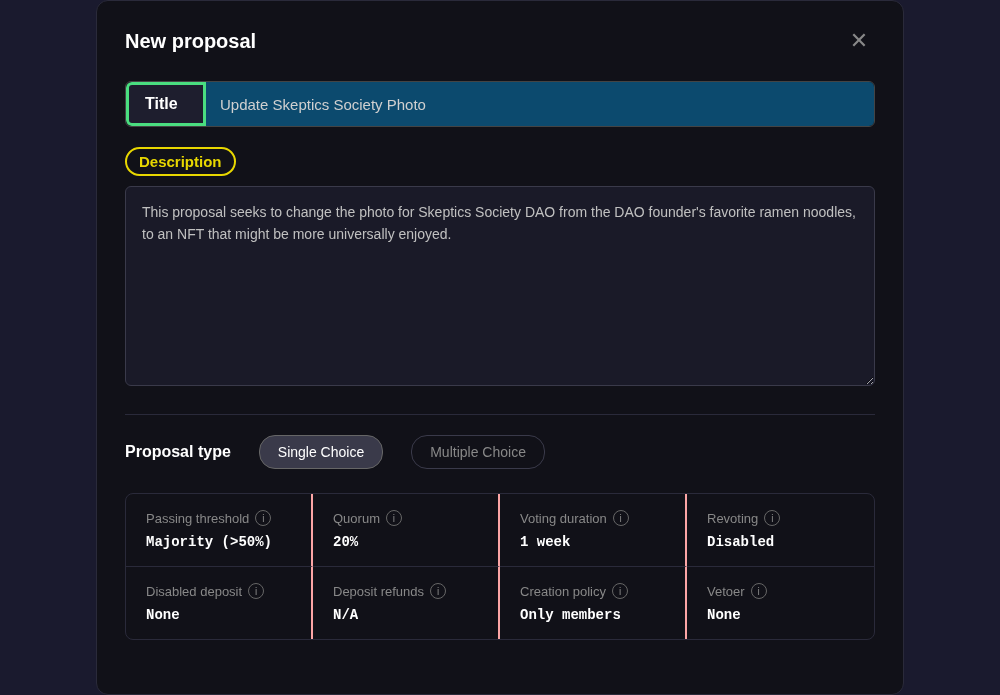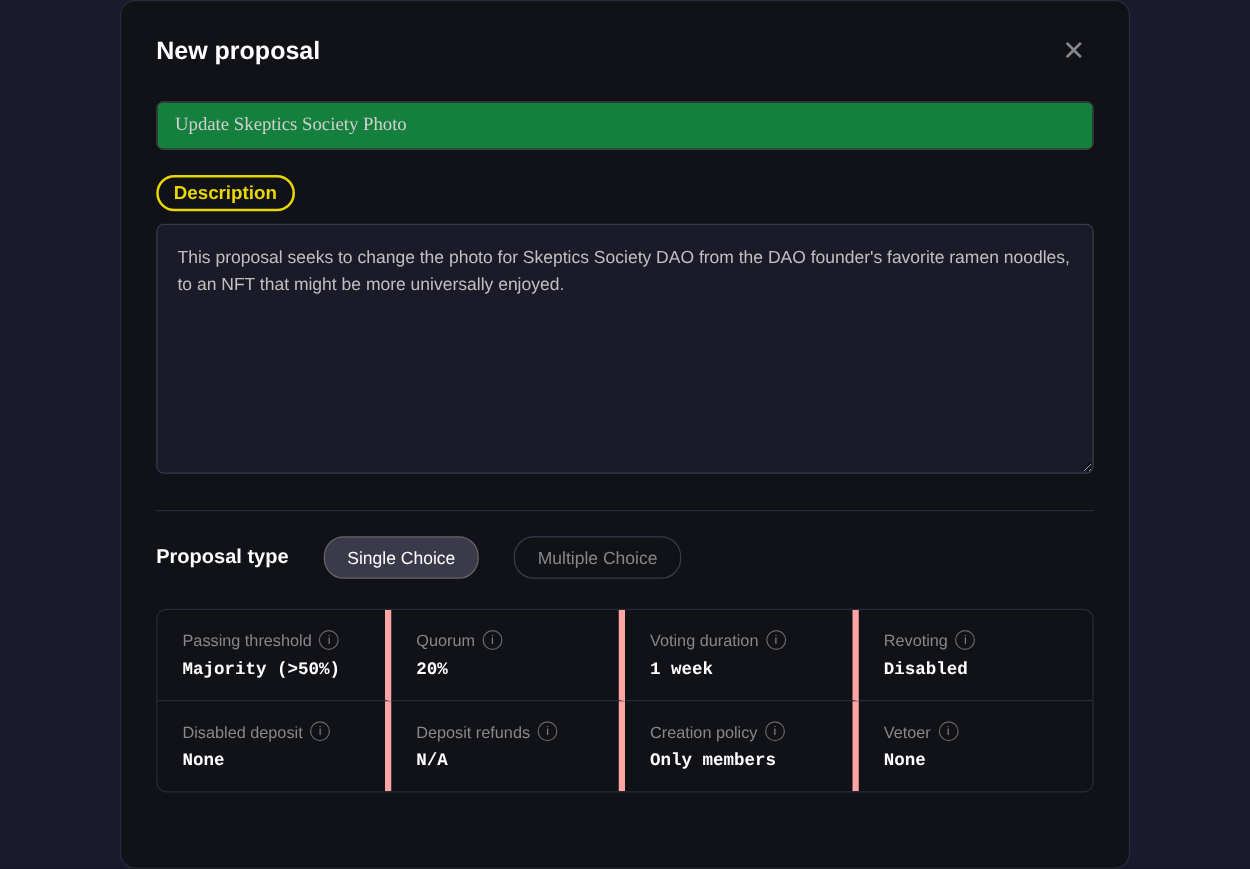--- a/index.html
+++ b/index.html
@@ -75,28 +75,27 @@
       font-size: 16px;
       font-weight: 700;
       color: #ffffff;
       display: flex;
       align-items: center;
       min-width: 80px;
       white-space: nowrap;
     }
 
     .field-input {
-      background: #15803d;
+      background: #0c4a6e;
       border: none;
       color: #d0d0d0;
       font-size: 15px;
       padding: 10px 14px;
       flex: 1;
       outline: none;
-      font-family: Liberation Serif, serif;
     }
 
     .description-label {
       display: inline-block;
       border: 2.5px solid #e8d700;
       border-radius: 20px;
       padding: 4px 12px;
       font-size: 15px;
       font-weight: 600;
       color: #e8d700;
@@ -164,21 +163,21 @@
       display: grid;
       grid-template-columns: repeat(4, 1fr);
       gap: 0;
       border: 1px solid #2a2a3a;
       border-radius: 8px;
       overflow: hidden;
     }
 
     .info-cell {
       padding: 16px 20px;
-      border-right: 5px solid #fca5a5;
+      border-right: 2px solid #fca5a5;
       border-bottom: 1px solid #2a2a3a;
     }
 
     .info-cell:nth-child(4n) {
       border-right: none;
     }
 
     .info-cell:nth-child(5),
     .info-cell:nth-child(6),
     .info-cell:nth-child(7),
@@ -220,20 +219,21 @@
 
 <div class="modal-overlay">
 
   <div class="modal-header">
     <span class="modal-title">New proposal</span>
     <button class="close-btn">✕</button>
   </div>
 
   <div class="field-group">
     <div class="field-row">
+      <div class="field-label-box">Title</div>
       <input class="field-input" type="text" value="Update Skeptics Society Photo" style="">
     </div>
   </div>
 
   <div class="field-group">
     <div class="description-label">Description</div>
     <textarea class="description-textarea" style="">This proposal seeks to change the photo for Skeptics Society DAO from the DAO founder's favorite ramen noodles, to an NFT that might be more universally enjoyed.</textarea>
   </div>
 
   <hr class="divider">

